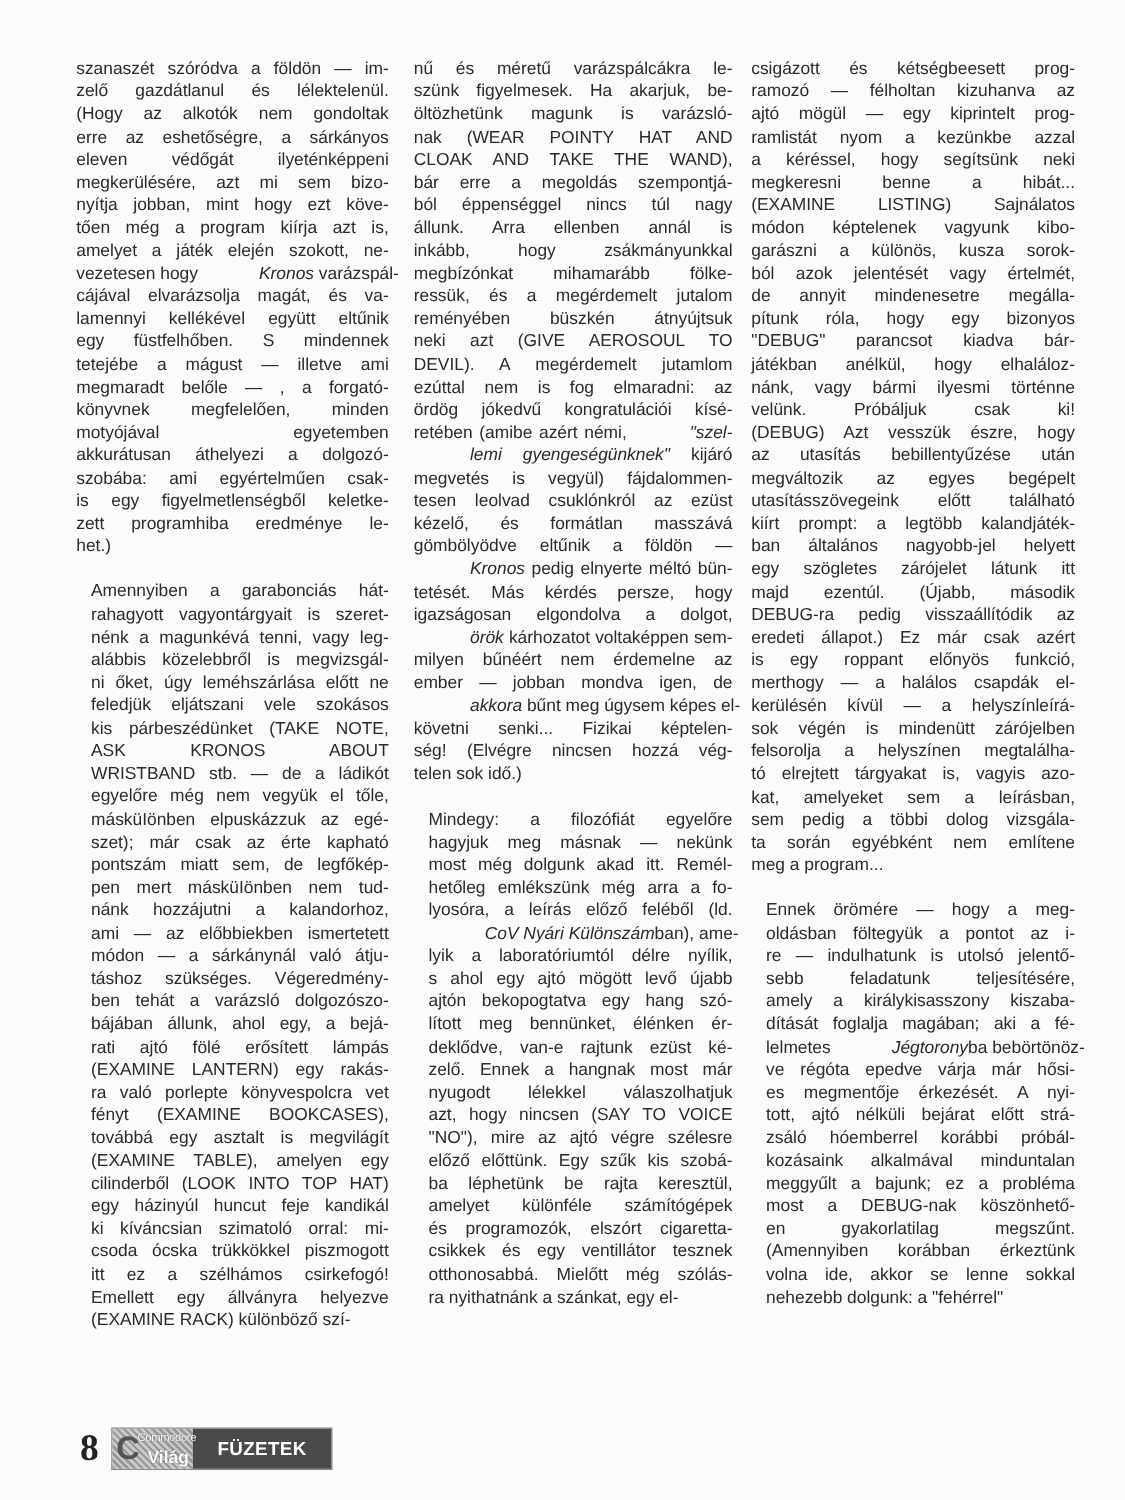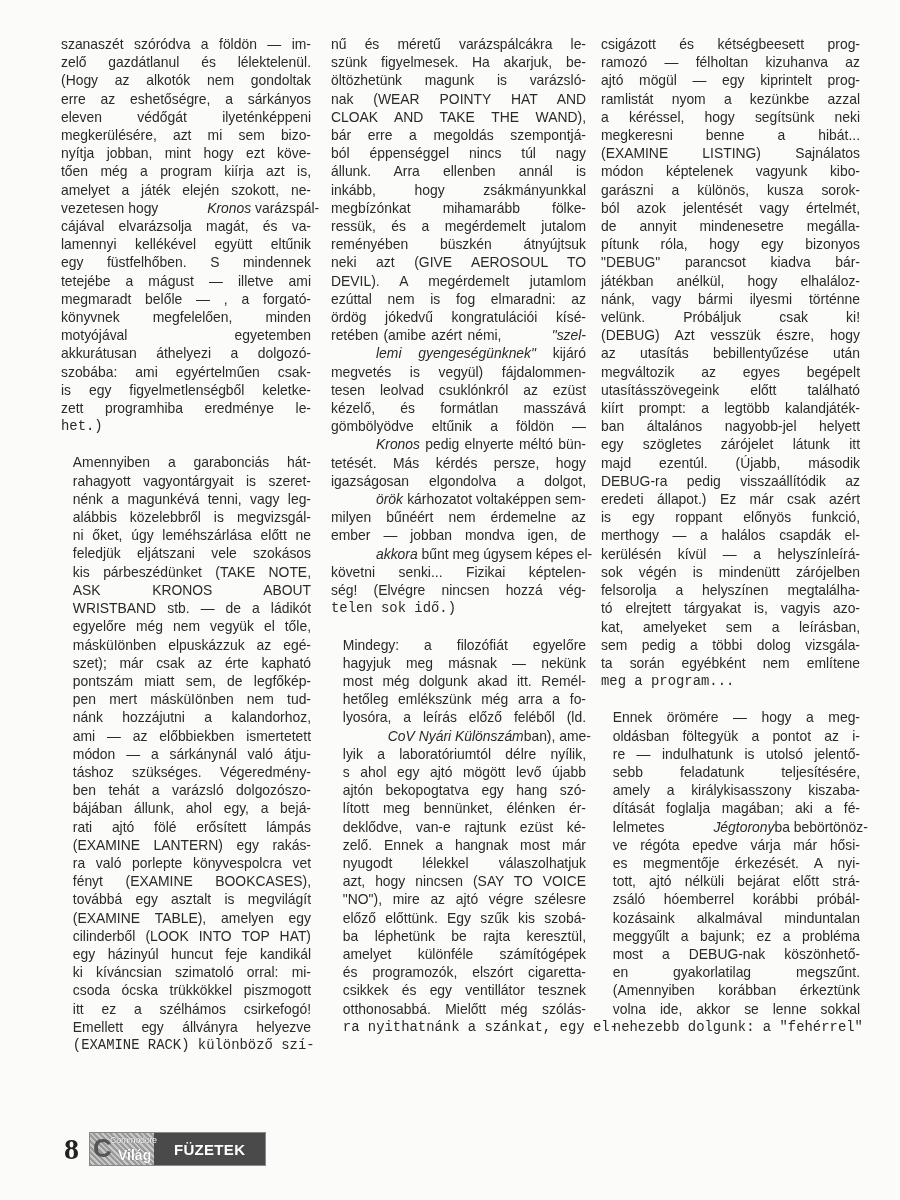--- a/index.html
+++ b/index.html
@@ -4,37 +4,37 @@
 <style>
   html, body { margin: 0; padding: 0; }
   body {
     width: 900px; height: 1200px;
     background: #fbfbfa;
     position: relative;
     overflow: hidden;
     font-family: "Liberation Sans", sans-serif;
     color: #2a2a2a;
   }
-  .page { position: absolute; left: 0; top: 2px; width: 900px; height: 940px; }
+  .page { position: absolute; left: 0; top: 12px; width: 900px; height: 940px; }
   .col {
     position: absolute;
     top: 33px;
     font-size: 13.9px;
     line-height: 18.2px;
     text-align: justify;
     hyphens: none;
   }
   .col1 { left: 61px; width: 250px; }
   .col2 { left: 331px; width: 255px; }
   .col3 { left: 601px; width: 259px; }
   .para { margin: 0; }
   .para.indent { text-indent: 0.85em; }
   .para + .para { margin-top: 18px; }
   .line { display: block; text-align: justify; text-align-last: justify; white-space: nowrap; }
-  .line.last { text-align-last: left; font-family: Liberation Mono, monospace; }
+  .line.last { text-align-last: left; }
   .line span.it { font-style: italic; margin-left: 45px; }
   .footer {
     position: absolute; left: 64px; top: 1130px;
     display: flex; align-items: center; gap: 10px;
   }
   .page-num {
     font-family: "Liberation Serif", serif;
     font-size: 30px; font-weight: bold; color: #222;
     line-height: 30px;
   }

